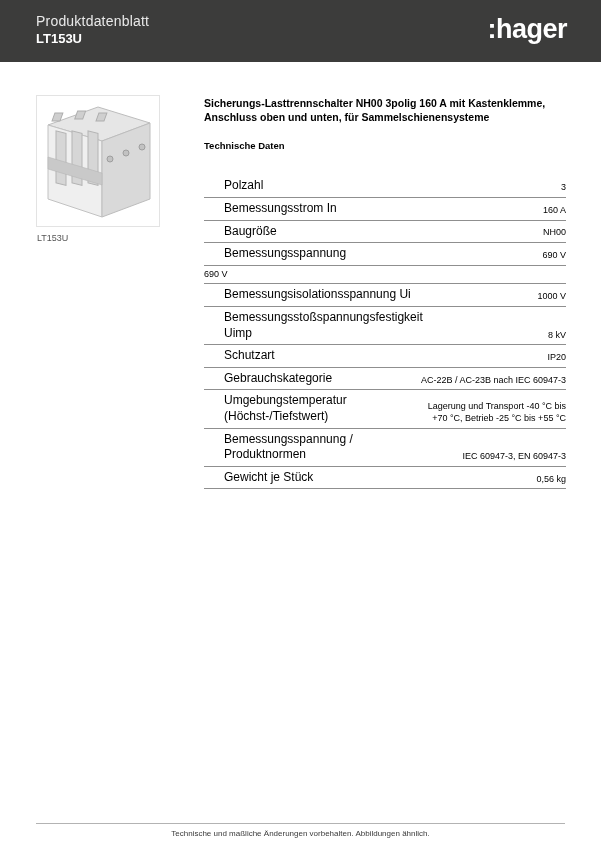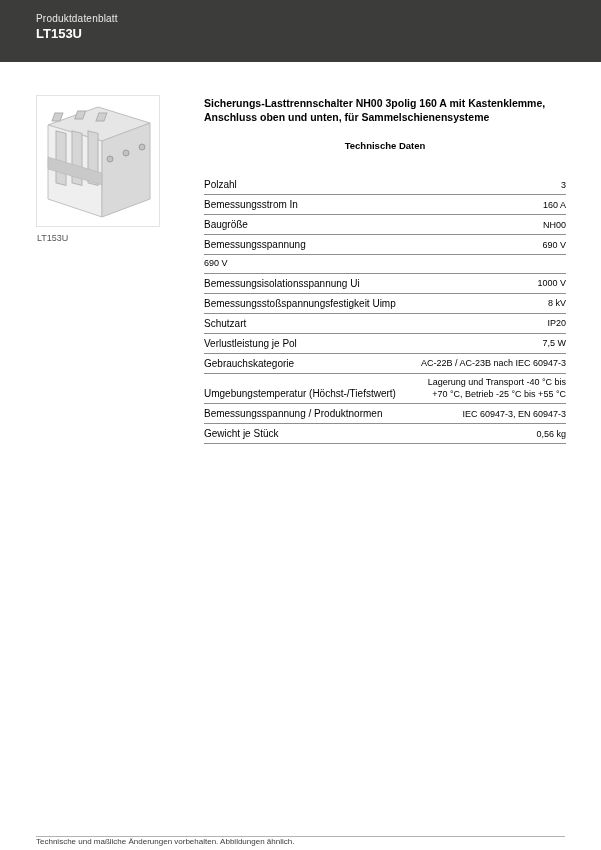--- a/index.html
+++ b/index.html
@@ -5,61 +5,62 @@
   html,body{margin:0;padding:0;}
   body{
     width:601px;height:850px;position:relative;background:#ffffff;
     font-family:"Liberation Sans", sans-serif;color:#1a1a1a;overflow:hidden;
   }
   
   .header{
     position:absolute;top:0;left:0;width:601px;height:62px;background:#3c3c3b;
   }
   .header-text{position:absolute;left:36px;top:13px;}
-  .doc-type{font-size:10px;color:#e9e9e9;letter-spacing:.2px;text-align:center;}
+  .doc-type{font-size:14px;color:#e9e9e9;letter-spacing:.2px;text-align:center;}
   .product-code{font-size:13px;font-weight:bold;color:#ffffff;margin-top:2px;}
   .logo{
     position:absolute;right:34px;top:14px;color:#ffffff;font-weight:bold;
     font-size:27px;letter-spacing:-0.5px;
   }
   
   .image-box{
     position:absolute;left:36px;top:95px;width:124px;height:132px;
     background:#ffffff;border:1px solid #e3e3e3;box-sizing:border-box;
     display:flex;align-items:center;justify-content:center;
   }
   .image-caption{
     position:absolute;left:37px;top:233px;font-size:9px;color:#555555;
   }
   
   .right-col{position:absolute;left:204px;top:96px;width:362px;}
   .title{font-size:10.5px;font-weight:bold;line-height:1.35;color:#000;}
-  .section-heading{font-size:9.5px;font-weight:bold;margin-top:16px;color:#000;text-align:center;}
+  .section-heading{font-size:9.5px;font-weight:bold;margin-top:16px;color:#000;}
   .spec-table{margin-top:24px;}
   .spec-row{
     display:flex;justify-content:space-between;align-items:flex-end;
     padding:3px 0 3px 0;border-bottom:1px solid #8f8f8f;
   }
-  .spec-label{font-size:10px;color:#000;max-width:58%;line-height:1.3;}
+  .spec-label{font-size:12px;color:#000;max-width:58%;line-height:1.3;margin-left:20px;}
   .spec-value{font-size:9px;color:#000;text-align:right;max-width:42%;line-height:1.3;}
   
   .footer{
-    position:absolute;left:36px;right:36px;bottom:4px;
-    border-top:1px solid #b3b3b3;padding-top:0;
+    position:absolute;left:36px;right:36px;bottom:12px;
+    border-top:1px solid #b3b3b3;padding-top:5px;text-align:center;
   }
   .footer-note{font-size:8px;color:#3a3a3a;}
 </style>
 </head>
 <body>
 
 <div class="header">
   <div class="header-text">
     <div class="doc-type">Produktdatenblatt</div>
     <div class="product-code">LT153U</div>
   </div>
+  <div class="logo">:hager</div>
 </div>
 
 <div class="image-box">
   <svg width="116" height="124" viewBox="0 0 116 124">
 
     <polygon points="8,26 58,8 110,24 62,42" fill="#e6e6e6" stroke="#bdbdbd" stroke-width="1"></polygon>
 
     <polygon points="8,26 62,42 62,118 8,100" fill="#efefef" stroke="#c2c2c2" stroke-width="1"></polygon>
 
     <polygon points="62,42 110,24 110,100 62,118" fill="#d9d9d9" stroke="#bdbdbd" stroke-width="1"></polygon>
@@ -111,24 +112,20 @@
     </div>
     <div class="spec-row">
       <div class="spec-label">Bemessungsstoßspannungsfestigkeit Uimp</div>
       <div class="spec-value">8 kV</div>
     </div>
     <div class="spec-row">
       <div class="spec-label">Schutzart</div>
       <div class="spec-value">IP20</div>
     </div>
     <div class="spec-row">
-      <div class="spec-label">Verlustleistung je Pol</div>
-      <div class="spec-value">7,5 W</div>
-    </div>
-    <div class="spec-row">
       <div class="spec-label">Gebrauchskategorie</div>
       <div class="spec-value">AC-22B / AC-23B nach IEC 60947-3</div>
     </div>
     <div class="spec-row">
       <div class="spec-label">Umgebungstemperatur (Höchst-/Tiefstwert)</div>
       <div class="spec-value">Lagerung und Transport -40 °C bis +70 °C, Betrieb -25 °C bis +55 °C</div>
     </div>
     <div class="spec-row">
       <div class="spec-label">Bemessungsspannung / Produktnormen</div>
       <div class="spec-value">IEC 60947-3, EN 60947-3</div>

